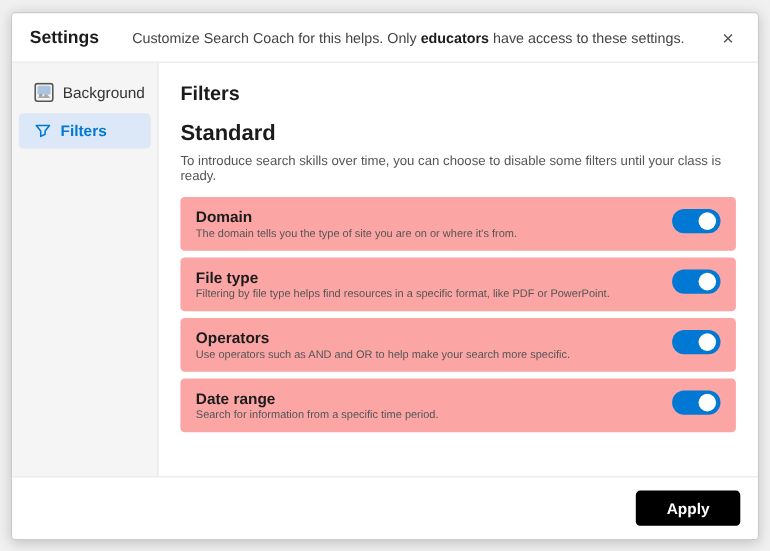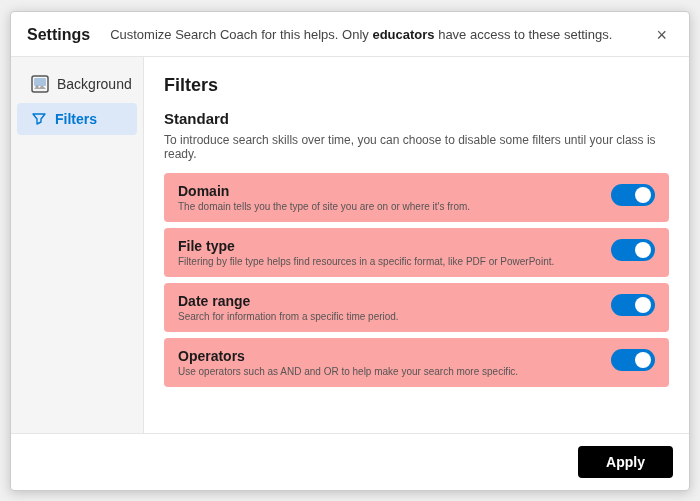--- a/index.html
+++ b/index.html
@@ -25,20 +25,21 @@
       box-shadow: 0 2px 12px rgba(0,0,0,0.2);
       position: relative;
     }
     .dialog-header {
       display: flex;
       align-items: center;
       justify-content: space-between;
       padding: 12px 16px 10px 16px;
       border-bottom: 1px solid #e5e5e5;
       flex-shrink: 0;
+      gap: 10px;
     }
     .dialog-title {
       font-size: 16px;
       font-weight: 600;
       color: #1b1b1b;
     }
     .dialog-subtitle {
       font-size: 13px;
       color: #444;
       flex: 1;
@@ -102,21 +103,21 @@
     .main-content::-webkit-scrollbar { width: 8px; }
     .main-content::-webkit-scrollbar-track { background: #f0f0f0; }
     .main-content::-webkit-scrollbar-thumb { background: #c0c0c0; border-radius: 4px; }
     .section-title {
       font-size: 18px;
       font-weight: 600;
       color: #1b1b1b;
       margin-bottom: 14px;
     }
     .section-heading {
-      font-size: 15px;
+      font-size: 20px;
       font-weight: 700;
       color: #1b1b1b;
       margin-bottom: 6px;
     }
     .section-desc {
       font-size: 12px;
       color: #555;
       margin-bottom: 12px;
     }
     .filter-card {
@@ -251,34 +252,34 @@
         </div>
         <div class="toggle">
           <div class="toggle-track on">
             <div class="toggle-thumb"></div>
           </div>
         </div>
       </div>
 
       <div class="filter-card">
         <div class="filter-card-info">
+          <div class="filter-card-name">Operators</div>
+          <div class="filter-card-desc">Use operators such as AND and OR to help make your search more specific.</div>
+        </div>
+        <div class="toggle">
+          <div class="toggle-track on">
+            <div class="toggle-thumb"></div>
+          </div>
+        </div>
+      </div>
+
+      <div class="filter-card">
+        <div class="filter-card-info">
           <div class="filter-card-name">Date range</div>
           <div class="filter-card-desc">Search for information from a specific time period.</div>
-        </div>
-        <div class="toggle">
-          <div class="toggle-track on">
-            <div class="toggle-thumb"></div>
-          </div>
-        </div>
-      </div>
-
-      <div class="filter-card">
-        <div class="filter-card-info">
-          <div class="filter-card-name">Operators</div>
-          <div class="filter-card-desc">Use operators such as AND and OR to help make your search more specific.</div>
         </div>
         <div class="toggle">
           <div class="toggle-track on">
             <div class="toggle-thumb"></div>
           </div>
         </div>
       </div>
 
     </div>
   </div>

